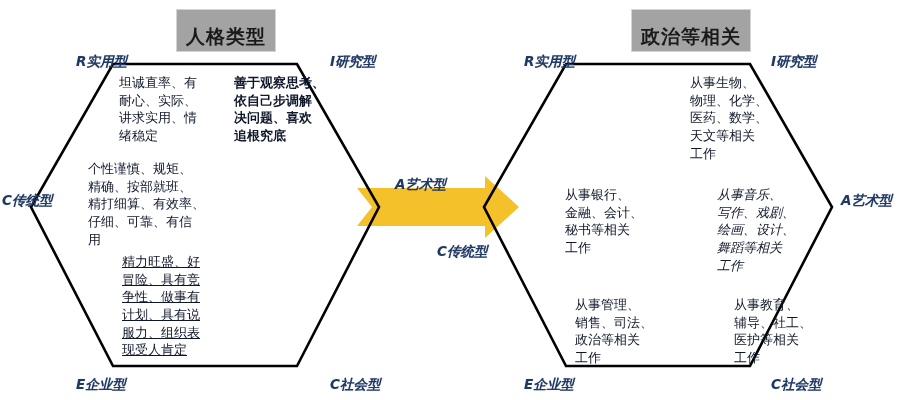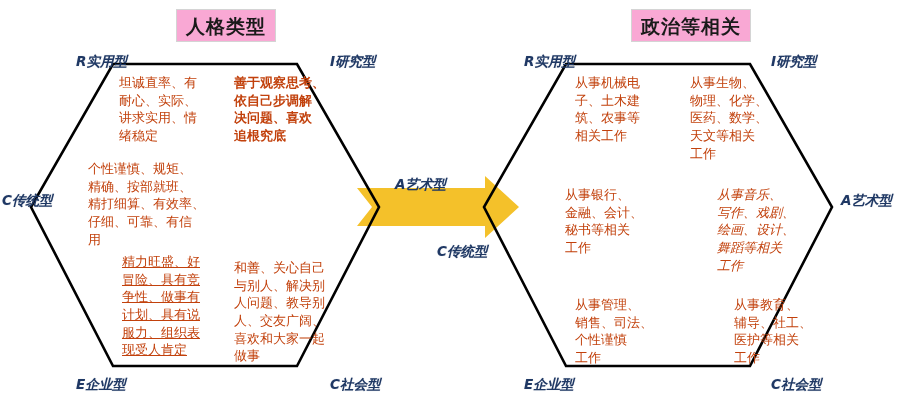--- a/index.html
+++ b/index.html
@@ -10,26 +10,26 @@
     font-family:"DejaVu Sans","Liberation Sans",sans-serif;
     overflow:hidden;
     position:relative;
   }
   #stage{position:absolute;left:0;top:0;width:911px;height:400px;}
 
   
   .title-box{
     position:absolute;
     border:1px solid #d4d4d4;
-    background:#f9a8d4;
+    background:#a3a3a3;
     font-size:19px;
     font-weight:700;
     color:#1a1a1a;
     letter-spacing:1px;
-    padding:6px 9px 3px 9px;
+    padding:16px 9px 3px 9px;
     white-space:nowrap;
     line-height:1.15;
   }
   #title-left{left:176px;top:9px;}
   #title-right{left:631px;top:9px;}
 
   
   #art{position:absolute;left:0;top:0;width:911px;height:400px;}
 
   
@@ -42,21 +42,21 @@
     line-height:1;
     text-shadow:0 0 1px rgba(31,56,100,.25);
     font-style:italic;
   }
 
   
   .blk{
     position:absolute;
     font-size:13px;
     line-height:1.36;
-    color:#c2410c;
+    color:#0f172a;
     white-space:pre-wrap;
     word-break:break-all;
   }
 </style>
 </head>
 <body>
 
 <div id="stage">
 
   <svg id="art" viewBox="0 0 911 400" xmlns="http://www.w3.org/2000/svg">
@@ -97,47 +97,37 @@
 精确、按部就班、
 精打细算、有效率、
 仔细、可靠、有信
 用</div>
   <div class="blk" style="left:122px;top:253px;width:112px;text-decoration:underline;">精力旺盛、好
 冒险、具有竞
 争性、做事有
 计划、具有说
 服力、组织表
 现受人肯定</div>
-  <div class="blk" style="left:234px;top:259px;width:122px;">和善、关心自己
-与别人、解决别
-人问题、教导别
-人、交友广阔、
-喜欢和大家一起
-做事</div>
 
-  <div class="blk" style="left:575px;top:74px;width:100px;">从事机械电
-子、土木建
-筑、农事等
-相关工作</div>
   <div class="blk" style="left:690px;top:74px;width:104px;">从事生物、
 物理、化学、
 医药、数学、
 天文等相关
 工作</div>
   <div class="blk" style="left:565px;top:186px;width:100px;">从事银行、
 金融、会计、
 秘书等相关
 工作</div>
   <div class="blk" style="left:717px;top:186px;width:104px;font-style:italic;">从事音乐、
 写作、戏剧、
 绘画、设计、
 舞蹈等相关
 工作</div>
   <div class="blk" style="left:575px;top:296px;width:100px;">从事管理、
 销售、司法、
-个性谨慎
+政治等相关
 工作</div>
   <div class="blk" style="left:690px;top:296px;width:104px;margin-left:44px;">从事教育、
 辅导、社工、
 医护等相关
 工作</div>
 
 </div>
 
 </body></html>

